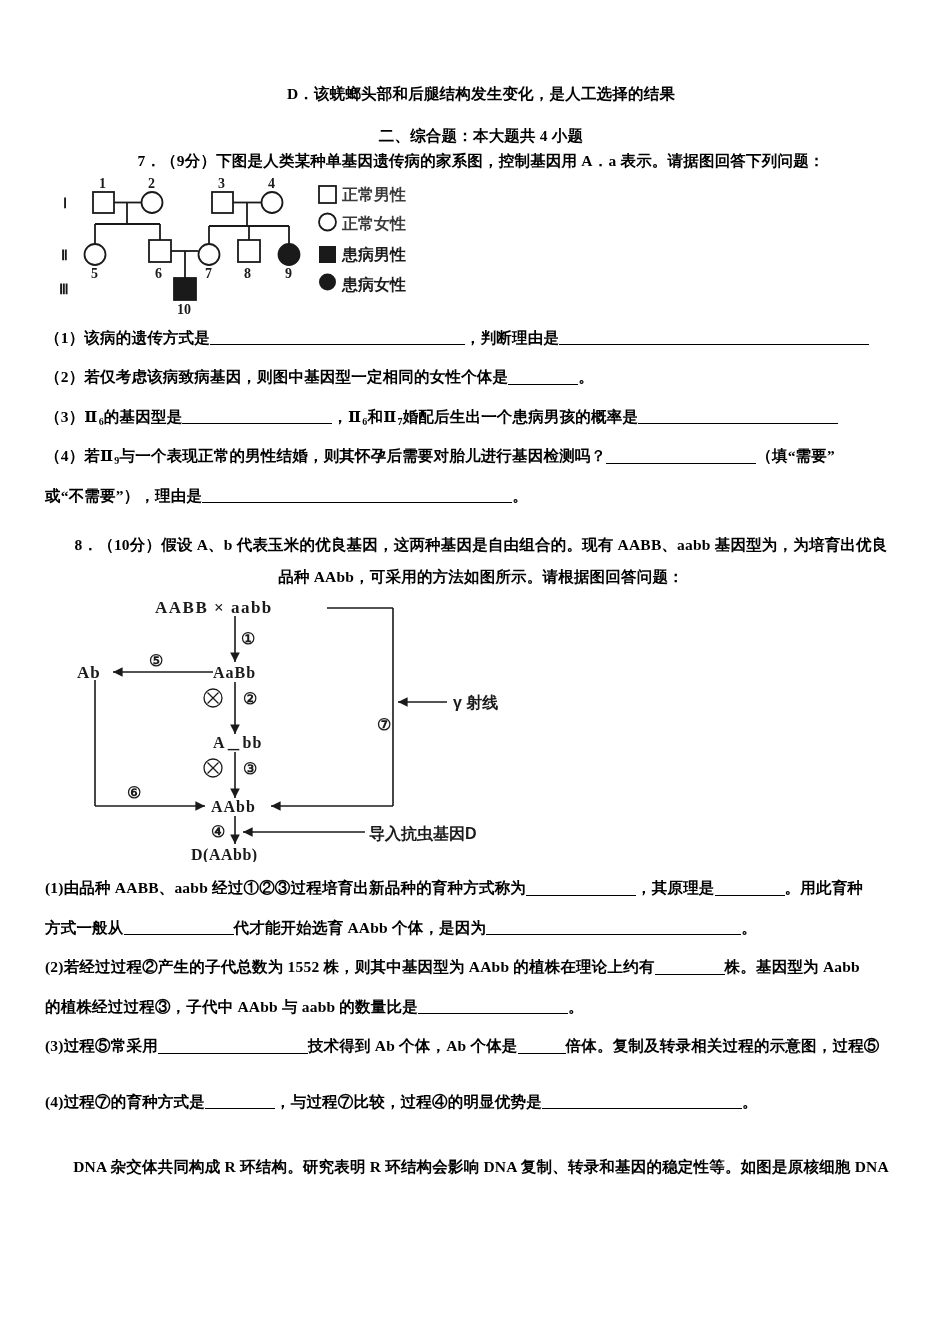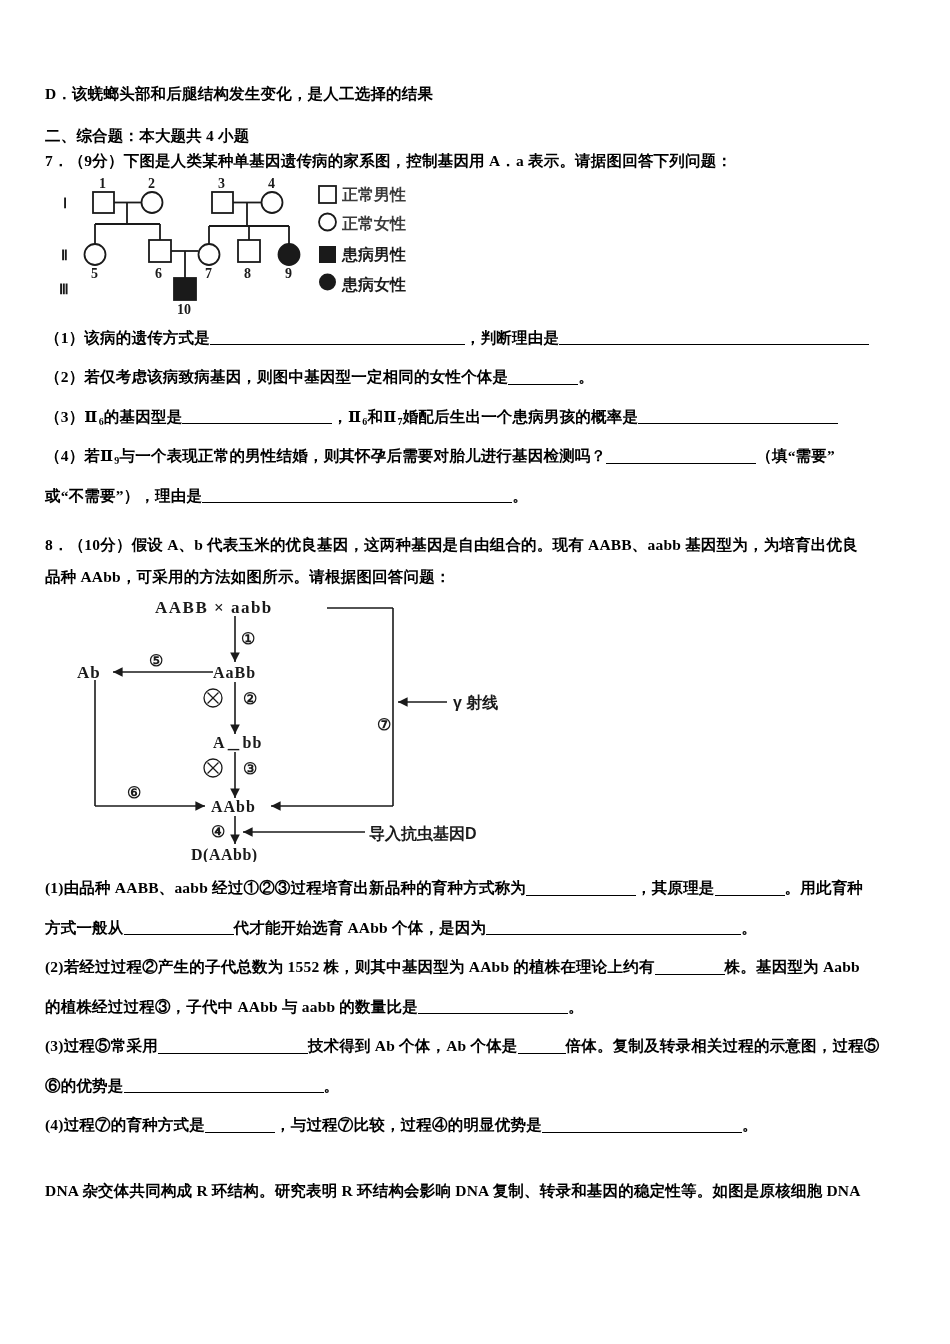--- a/index.html
+++ b/index.html
@@ -30,20 +30,21 @@
   }
   .line {
     font-size: 15.5px;
     line-height: 1.0;
     letter-spacing: 0.2px;
     white-space: nowrap;
     font-weight: bold;
   }
   .para {
     margin-bottom: 0;
+    text-align: center;
   }
   .gap-lg { height: 26px; }
   .gap-md { height: 16px; }
   .gap-sm { height: 10px; }
   .gap-xs { height: 5px; }
   .blank {
     display: inline-block;
     border-bottom: 1.3px solid #000;
     vertical-align: bottom;
     height: 14px;
@@ -306,23 +307,20 @@
     </div>
 
     <div class="gap-md"></div>
 
     <div class="line qblock">
       <span>(3)过程⑤常采用</span><span class="blank u-lg"></span><span>技术得到 Ab 个体，Ab 个体是</span><span class="blank u-xs"></span><span>倍体。复制及转录相关过程的示意图，过程⑤</span>
     </div>
 
     <div class="gap-md"></div>
 
-    <div class="line qblock">
-      <span>⑥的优势是</span><span class="blank u-xl"></span><span>。</span>
-    </div>
 
     <div class="gap-md"></div>
 
     <div class="line qblock">
       <span>(4)过程⑦的育种方式是</span><span class="blank u-sm"></span><span>，与过程⑦比较，过程④的明显优势是</span><span class="blank u-xl"></span><span>。</span>
     </div>
 
     <div class="gap-lg"></div>
 
 

